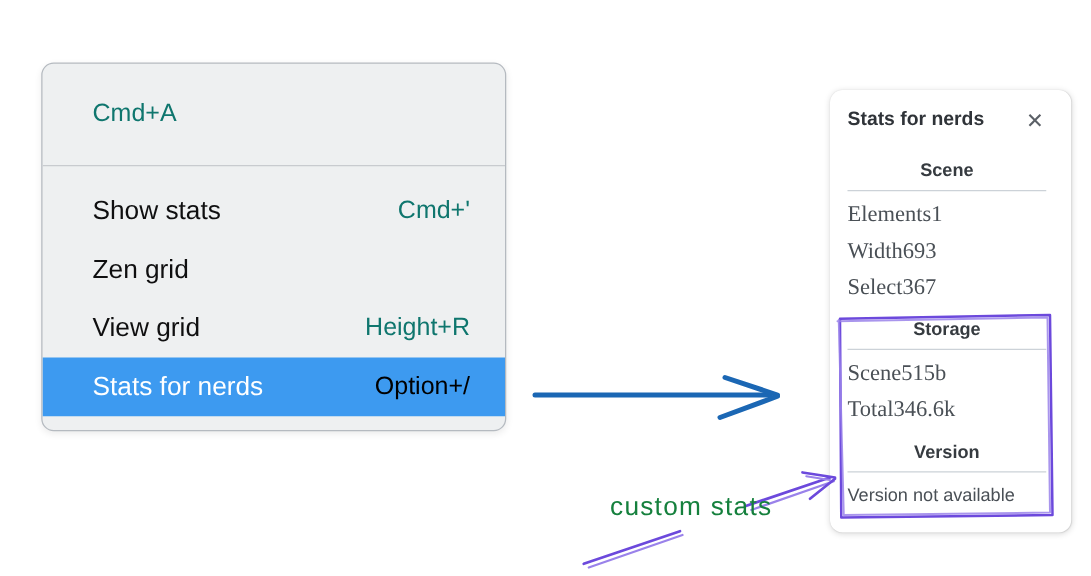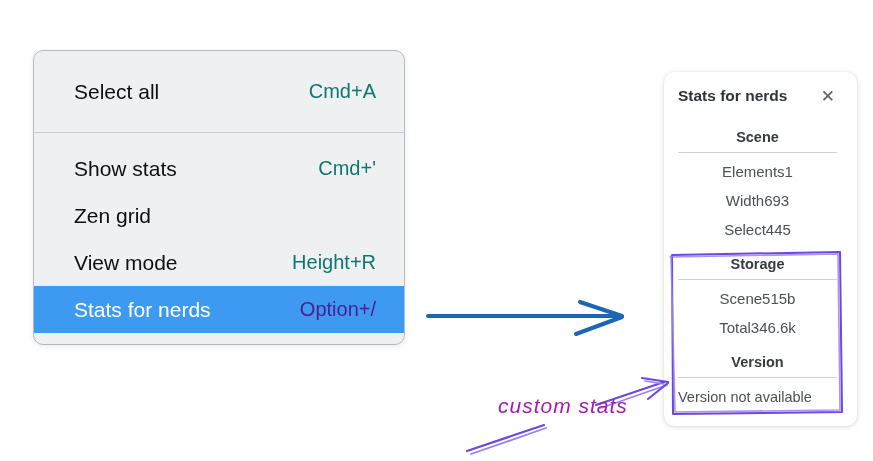--- a/index.html
+++ b/index.html
@@ -33,21 +33,21 @@
     align-items: center;
     justify-content: space-between;
     padding: 0 28px 0 40px;
     font-size: 21px;
     color: #0f0f10;
     cursor: default;
   }
   .menu-section-top .menu-item { height: 100%; }
   .menu-item .shortcut { color: #0f766e; font-size: 20px; }
   .menu-item.selected { background: #3d9af0; color: #ffffff; }
-  .menu-item.selected .shortcut { color: #4c1d95; }
+  .menu-item.selected .shortcut { color: #000000; }
 
   
   .blue-arrow-svg { position: absolute; left: 424px; top: 296px; }
 
   
   .stats-panel {
     position: absolute;
     left: 664px; top: 72px;
     width: 193px; height: 354px;
     background: #ffffff;
@@ -75,61 +75,60 @@
     font-weight: bold;
     font-size: 14.5px;
     color: #363b40;
     margin-top: 22px;
     margin-bottom: 7px;
   }
   .section-heading.tight { margin-top: 12px; }
   .hr { border: none; border-top: 1px solid #ccd2d8; margin: 0 0 4px 0; }
   .stat-row {
     display: flex;
-    justify-content: center;
+    justify-content: flex-start;
     align-items: center;
     height: 29px;
-    font-size: 15px;
+    font-size: 18px;
+    font-family: Liberation Serif, serif;
   }
   .version-note { font-size: 14.5px; height: 29px; display: flex; align-items: center; }
 
   
   .annotation-svg { position: absolute; pointer-events: none; }
   .custom-stats-label {
     position: absolute;
-    left: 498px; top: 394px;
+    left: 488px; top: 394px;
     font-size: 21px;
-    font-style: italic;
     letter-spacing: 1px;
-    color: #a21caf;
+    color: #15803d;
     white-space: nowrap;
   }
 </style>
 </head>
 <body>
 
 <div class="stage">
 
   <div class="context-menu">
     <div class="menu-section-top">
       <div class="menu-item">
-        <span>Select all</span>
         <span class="shortcut">Cmd+A</span>
       </div>
     </div>
     <div class="menu-section-bottom">
       <div class="menu-item">
         <span>Show stats</span>
         <span class="shortcut">Cmd+'</span>
       </div>
       <div class="menu-item">
         <span>Zen grid</span>
       </div>
       <div class="menu-item">
-        <span>View mode</span>
+        <span>View grid</span>
         <span class="shortcut">Height+R</span>
       </div>
       <div class="menu-item selected">
         <span>Stats for nerds</span>
         <span class="shortcut">Option+/</span>
       </div>
     </div>
   </div>
 
   <svg class="blue-arrow-svg" width="204" height="46" viewBox="0 0 204 46">
@@ -151,21 +150,21 @@
     <div class="stat-row">
       <span>Elements</span>
       <span>1</span>
     </div>
     <div class="stat-row">
       <span>Width</span>
       <span>693</span>
     </div>
     <div class="stat-row">
       <span>Select</span>
-      <span>445</span>
+      <span>367</span>
     </div>
 
     <div class="section-heading tight">Storage</div>
     <hr class="hr">
     <div class="stat-row">
       <span>Scene</span>
       <span>515b</span>
     </div>
     <div class="stat-row">
       <span>Total</span>

